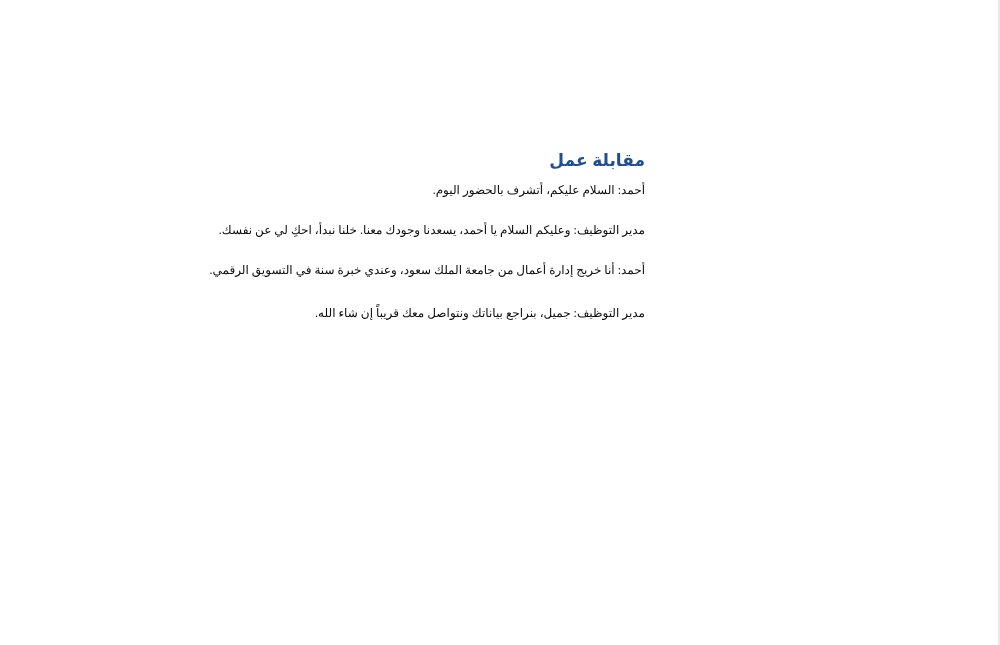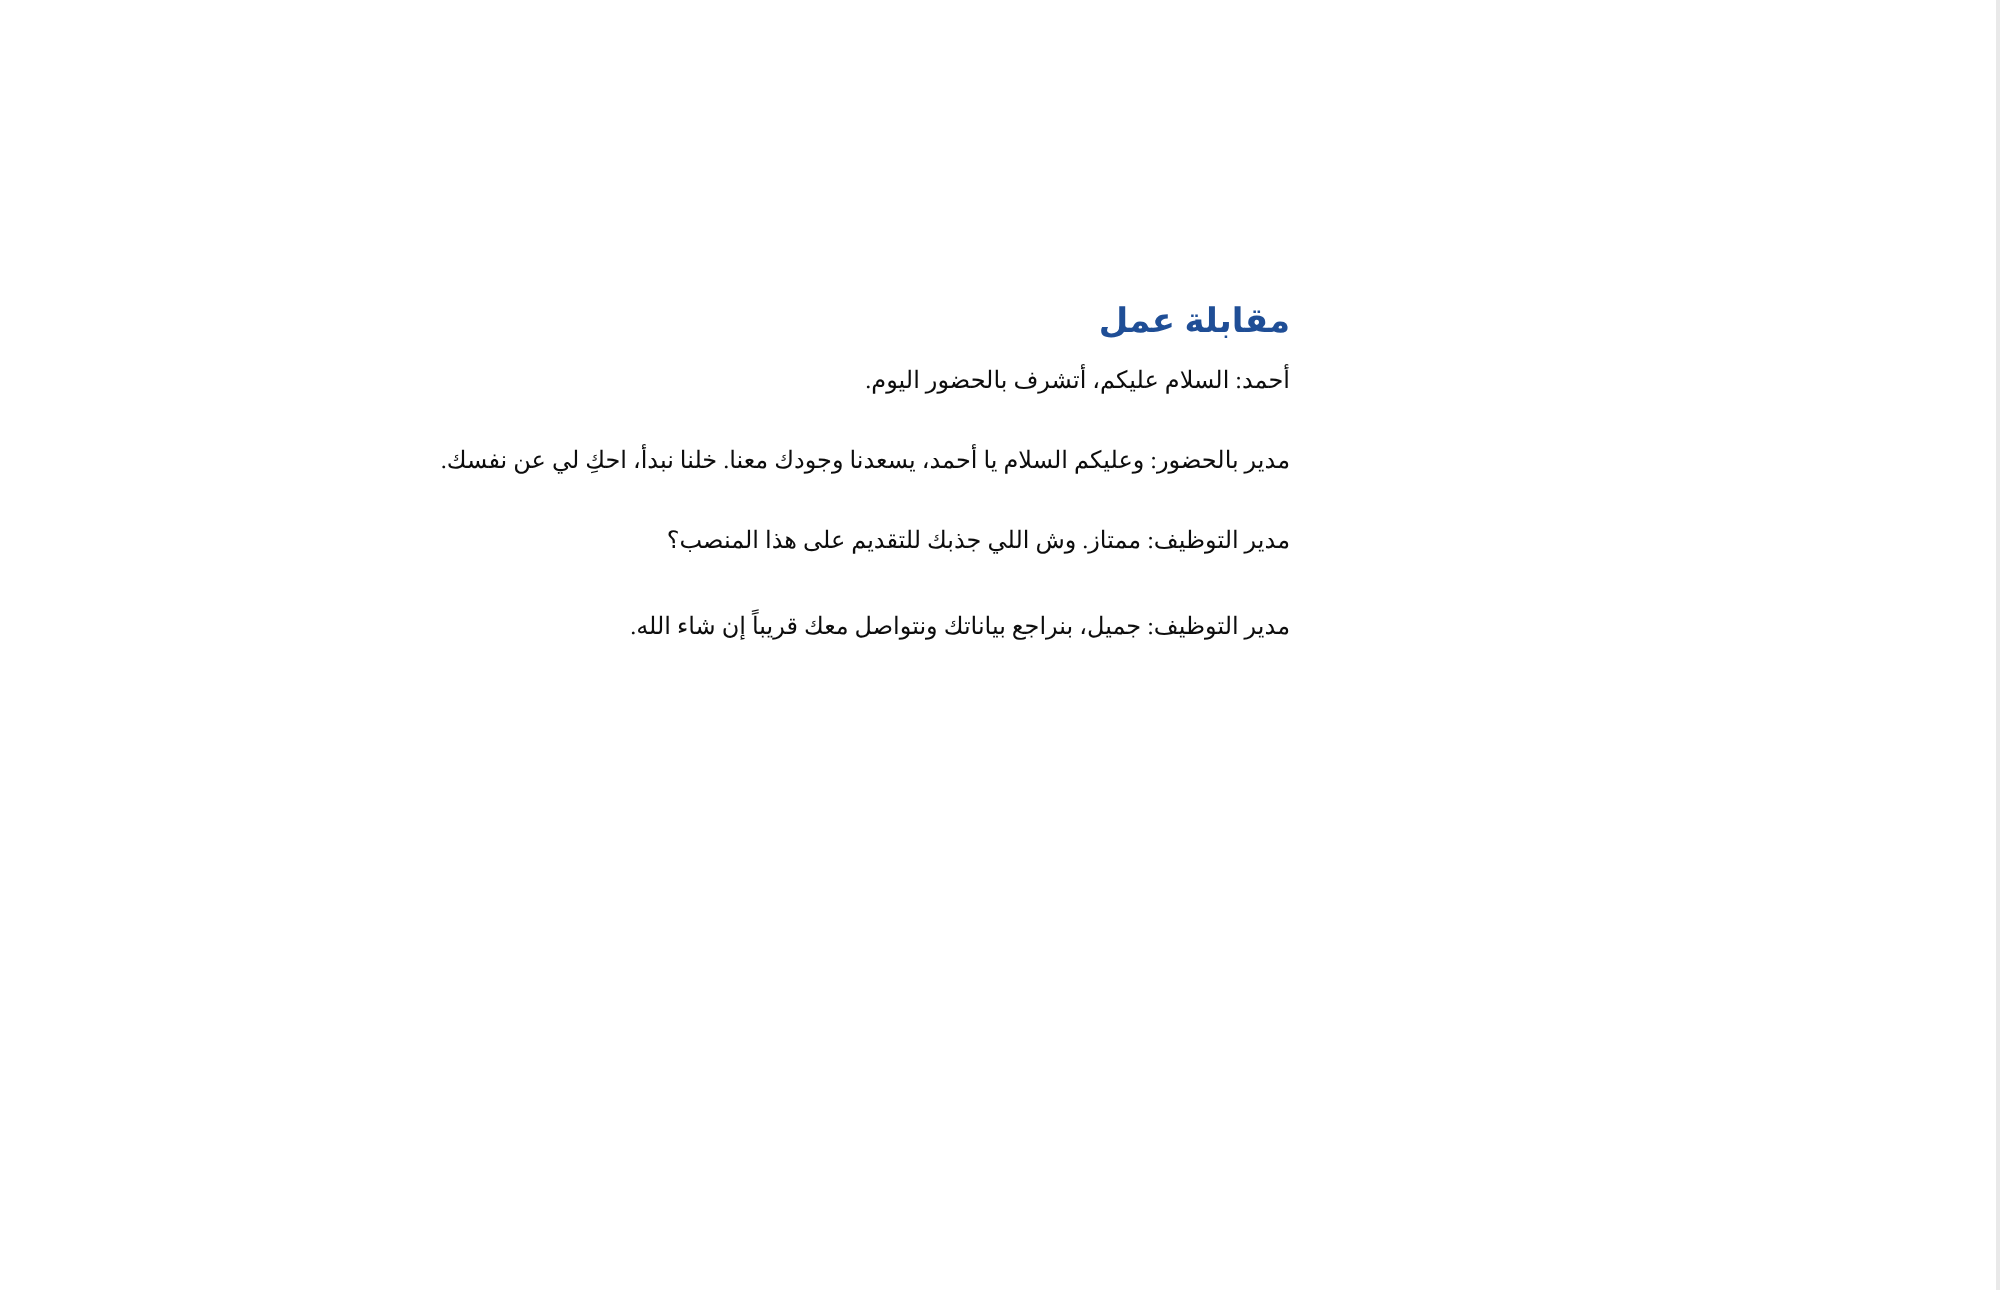--- a/index.html
+++ b/index.html
@@ -66,19 +66,19 @@
 
 <div class="page">
 
   <div class="edge-line"></div>
 
   <div class="doc-body">
 
     <h1 class="doc-heading">مقابلة عمل</h1>
 
     <p class="doc-line">أحمد: السلام عليكم، أتشرف بالحضور اليوم.</p>
-    <p class="doc-line">مدير بالحضور: وعليكم السلام يا أحمد، يسعدنا وجودك معنا. خلنا نبدأ، احكِ لي عن نفسك.</p>
-    <p class="doc-line">مدير التوظيف: ممتاز. وش اللي جذبك للتقديم على هذا المنصب؟</p>
+    <p class="doc-line">مدير التوظيف: وعليكم السلام يا أحمد، يسعدنا وجودك معنا. خلنا نبدأ، احكِ لي عن نفسك.</p>
+    <p class="doc-line">أحمد: أنا خريج إدارة أعمال من جامعة الملك سعود، وعندي خبرة سنة في التسويق الرقمي.</p>
     <p class="doc-line">مدير التوظيف: جميل، بنراجع بياناتك ونتواصل معك قريباً إن شاء الله.</p>
 
   </div>
 
 </div>
 
 </body></html>

